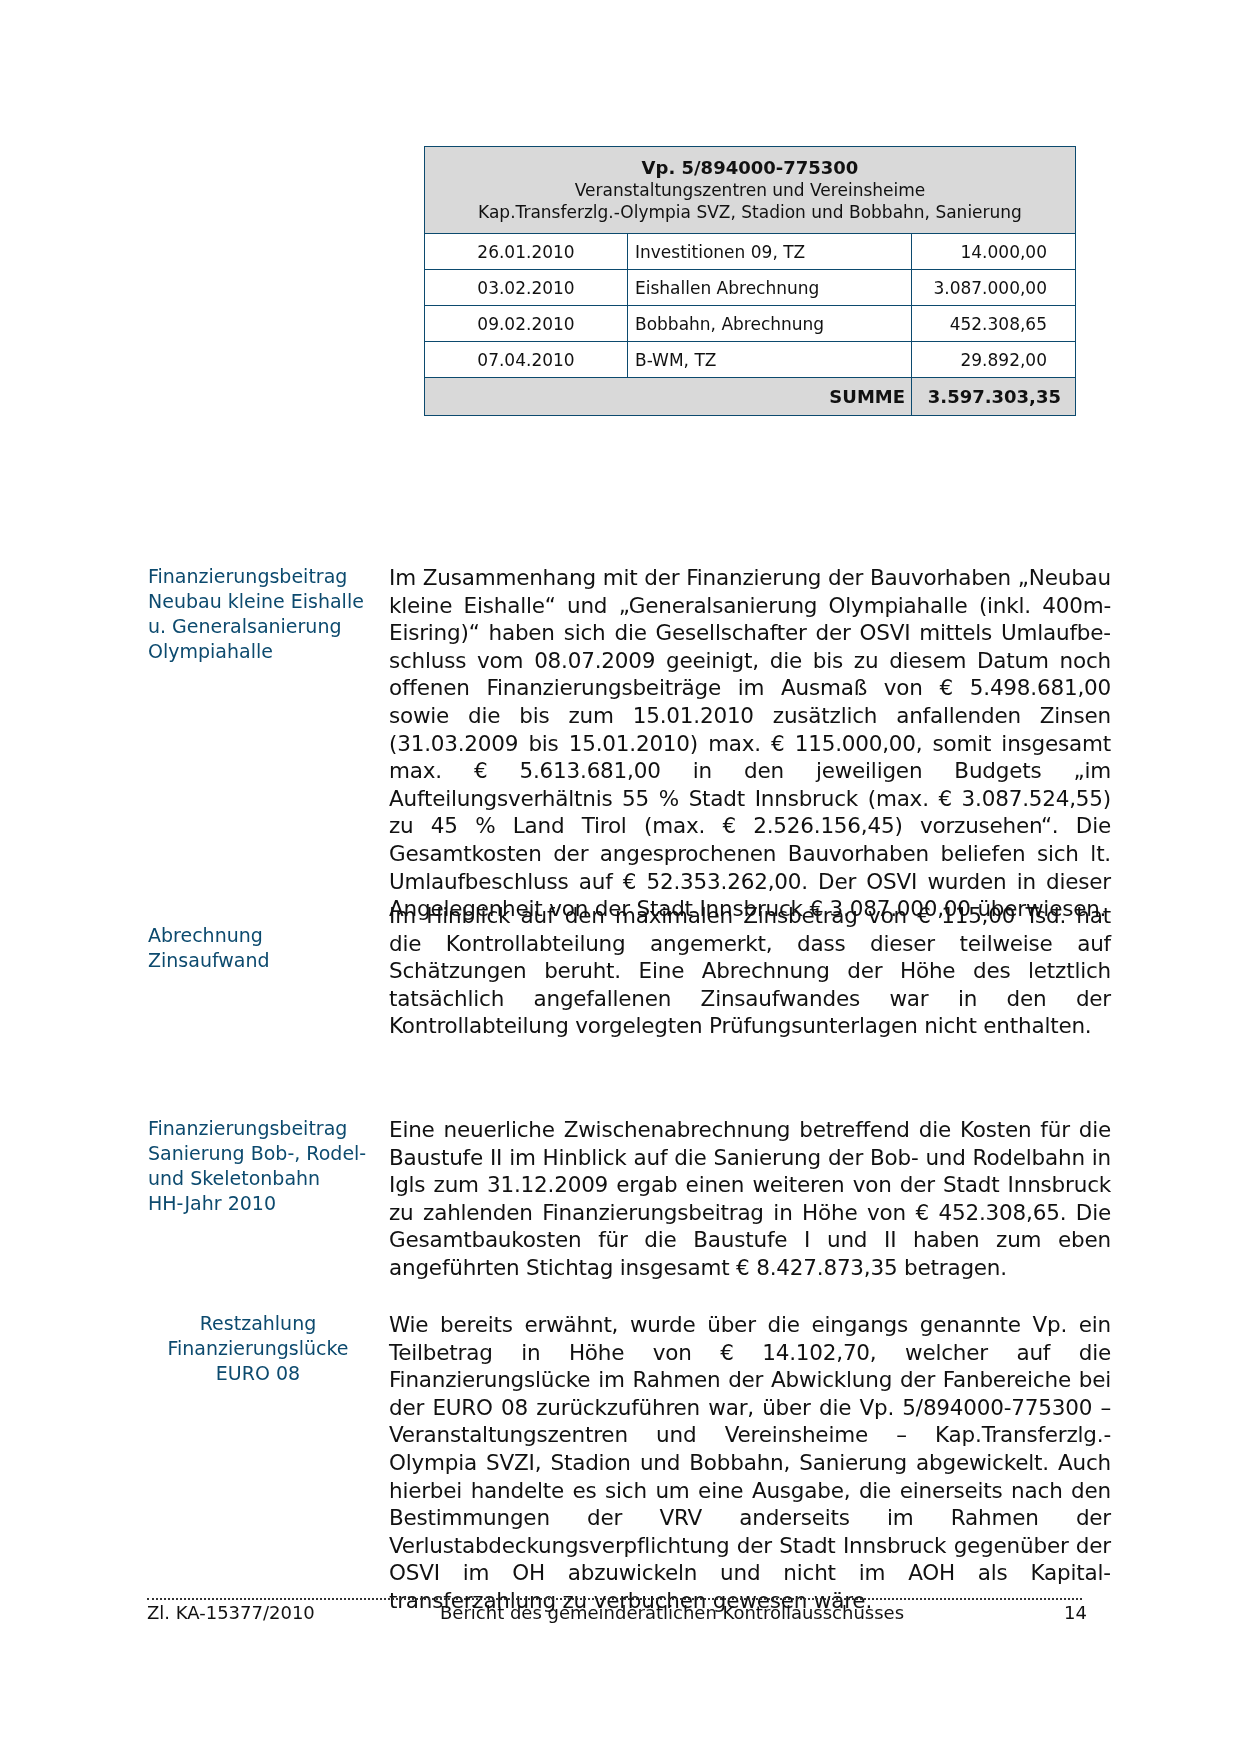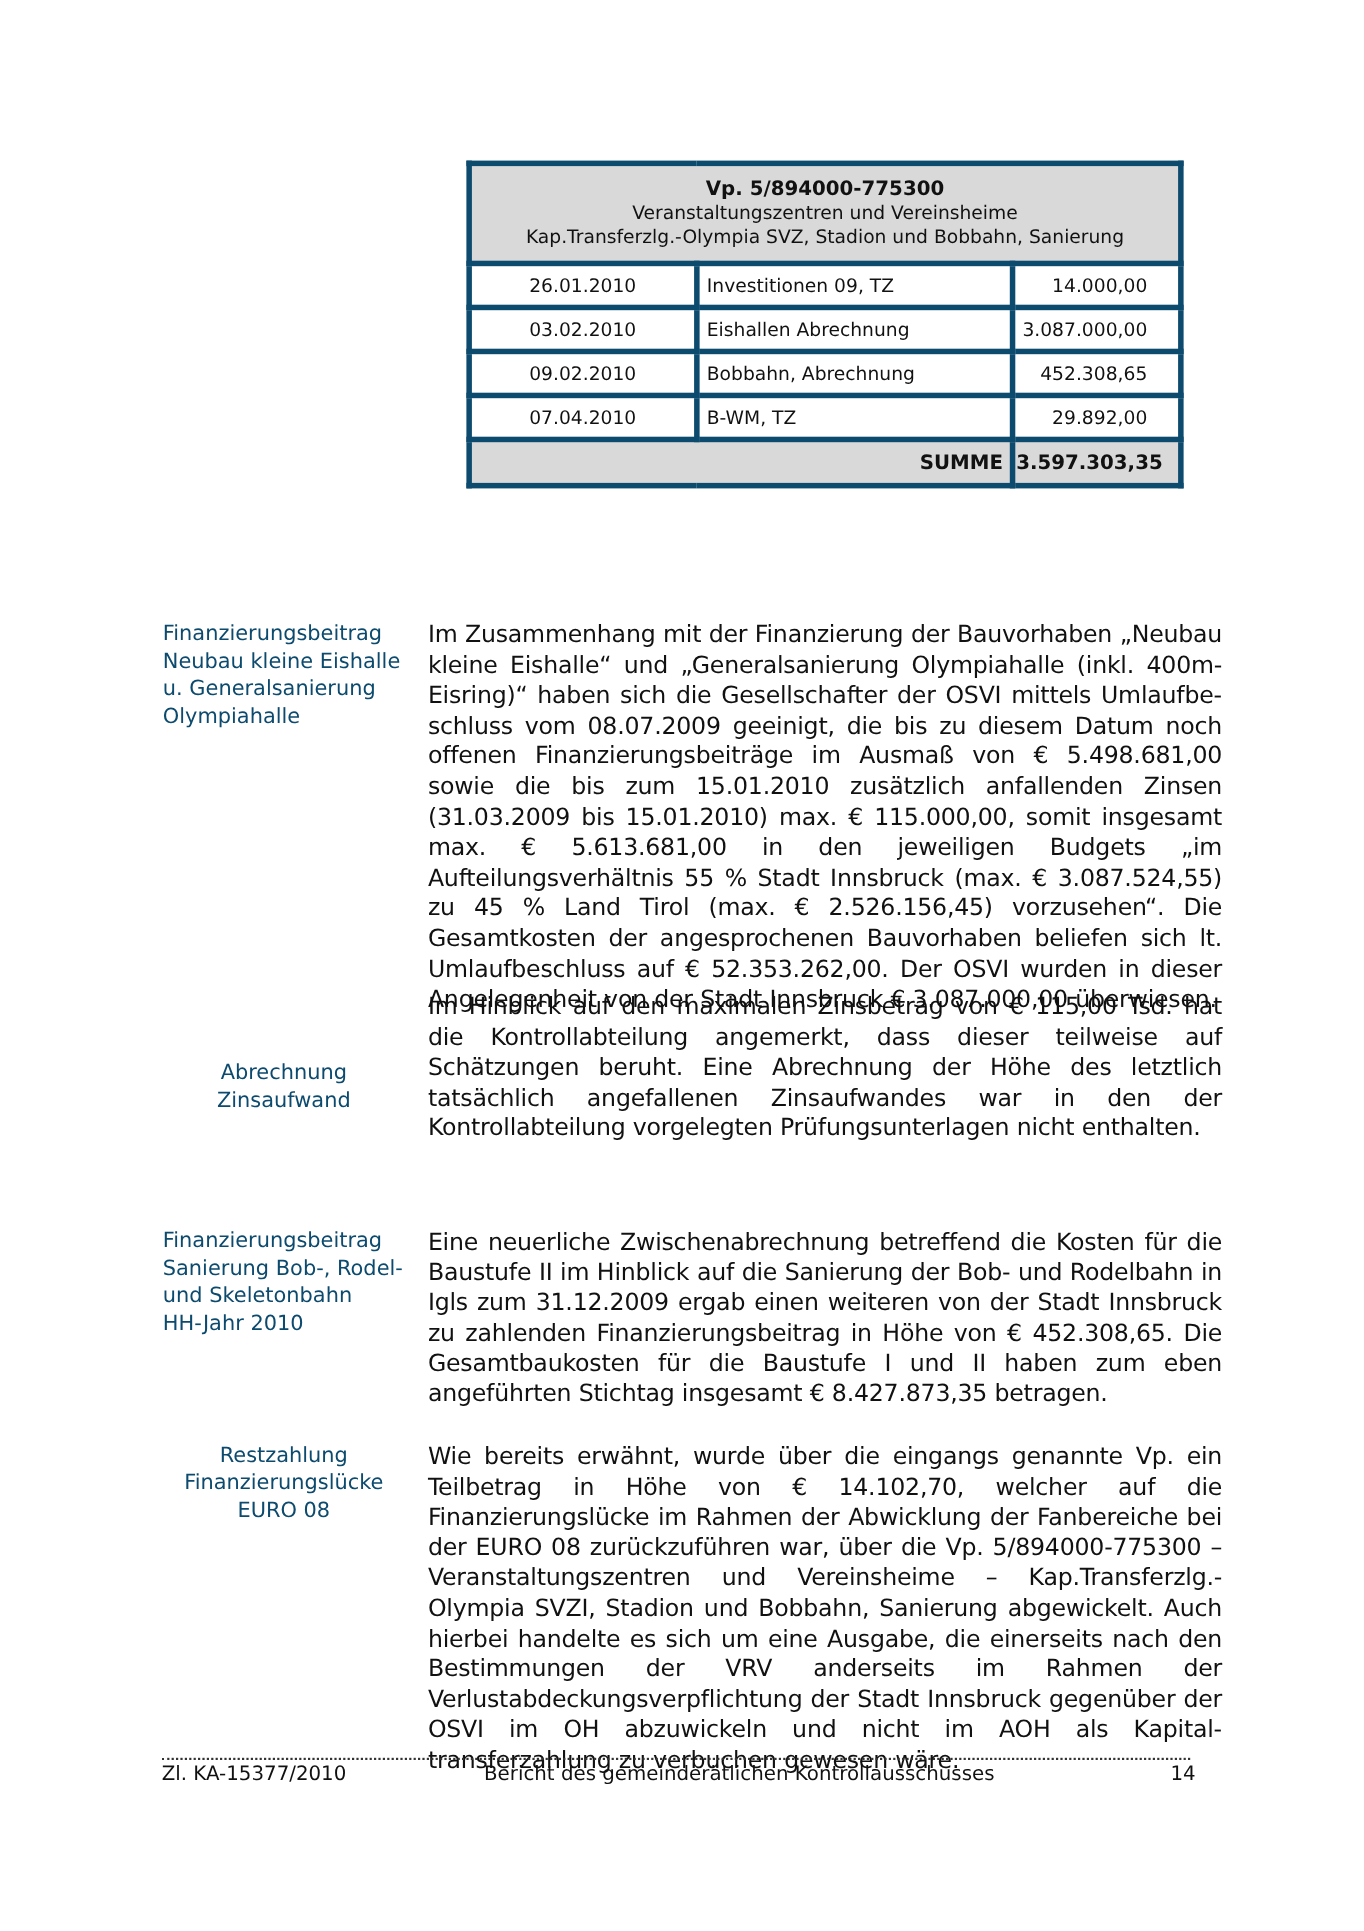--- a/index.html
+++ b/index.html
@@ -2,21 +2,21 @@
 <html><head>
 <meta charset="utf-8">
 <style>
   html, body { margin: 0; padding: 0; background: #ffffff; }
   body { width: 1240px; height: 1755px; position: relative; overflow: hidden;
          font-family: "DejaVu Sans", sans-serif; color: #111; }
 
   
   .vp-table { position: absolute; left: 424px; top: 146px; width: 652px;
               border-collapse: collapse; font-size: 17px; }
-  .vp-table td, .vp-table th { border: 5px solid #0c4a6e; }
+  .vp-table td, .vp-table th { border: 1px solid #0c4a6e; }
   .vp-head { background: #d9d9d9; text-align: center; padding: 10px 8px 10px 8px; line-height: 22px; }
   .vp-head .vp-no { font-weight: bold; font-size: 18px; }
   .vp-head .vp-line { font-size: 17px; }
   .col-head { background: #d9d9d9; font-weight: bold; text-align: center; height: 62px; line-height: 22px; font-size: 17px; }
   .row td { height: 35px; padding: 0 6px; background: #fff; }
   .row td.date { text-align: center; width: 190px; }
   .row td.text { text-align: left; padding-left: 7px; width: 270px; }
   .row td.amount { text-align: right; padding-right: 28px; }
   .sum td { background: #d9d9d9; font-weight: bold; height: 35px; font-size: 18px; }
   .sum td.sum-label { text-align: right; padding-right: 6px; }
@@ -72,21 +72,21 @@
   </tr>
 </tbody>
   </table>
 
 <div class="margin-note" style="top:564px;">Finanzierungsbeitrag
 Neubau kleine Eishalle
 u. Generalsanierung
 Olympiahalle</div>
 <div class="para" style="top:564px;">Im Zusammenhang mit der Finanzierung der Bauvorhaben „Neubau kleine Eishalle“ und „Generalsanierung Olympiahalle (inkl. 400m-Eisring)“ haben sich die Gesellschafter der OSVI mittels Umlaufbe­schluss vom 08.07.2009 geeinigt, die bis zu diesem Datum noch offe­nen Finanzierungsbeiträge im Ausmaß von € 5.498.681,00 sowie die bis zum 15.01.2010 zusätzlich anfallenden Zinsen (31.03.2009 bis 15.01.2010) max. € 115.000,00, somit insgesamt max. € 5.613.681,00 in den jeweiligen Budgets „im Aufteilungsverhältnis 55 % Stadt Inns­bruck (max. € 3.087.524,55) zu 45 % Land Tirol (max. € 2.526.156,45) vorzusehen“. Die Gesamtkosten der angesprochenen Bauvorhaben beliefen sich lt. Umlaufbeschluss auf € 52.353.262,00. Der OSVI wur­den in dieser Angelegenheit von der Stadt Innsbruck € 3.087.000,00 überwiesen.</div>
 
-<div class="margin-note" style="top:963px;text-align:center;">Abrechnung
+<div class="margin-note" style="top:923px;">Abrechnung
 Zinsaufwand</div>
 <div class="para" style="top:902px;">Im Hinblick auf den maximalen Zinsbetrag von € 115,00 Tsd. hat die Kontrollabteilung angemerkt, dass dieser teilweise auf Schätzungen beruht. Eine Abrechnung der Höhe des letztlich tatsächlich angefalle­nen Zinsaufwandes war in den der Kontrollabteilung vorgelegten Prü­fungsunterlagen nicht enthalten.</div>
 
 <div class="margin-note" style="top:1116px;">Finanzierungsbeitrag
 Sanierung Bob-, Rodel-
 und Skeletonbahn
 HH-Jahr 2010</div>
 <div class="para" style="top:1116px;">Eine neuerliche Zwischenabrechnung betreffend die Kosten für die Baustufe II im Hinblick auf die Sanierung der Bob- und Rodelbahn in Igls zum 31.12.2009 ergab einen weiteren von der Stadt Innsbruck zu zahlenden Finanzierungsbeitrag in Höhe von € 452.308,65. Die Ge­samtbaukosten für die Baustufe I und II haben zum eben angeführten Stichtag insgesamt € 8.427.873,35 betragen.</div>
 
 <div class="margin-note" style="top:1311px;text-align:center;">Restzahlung

